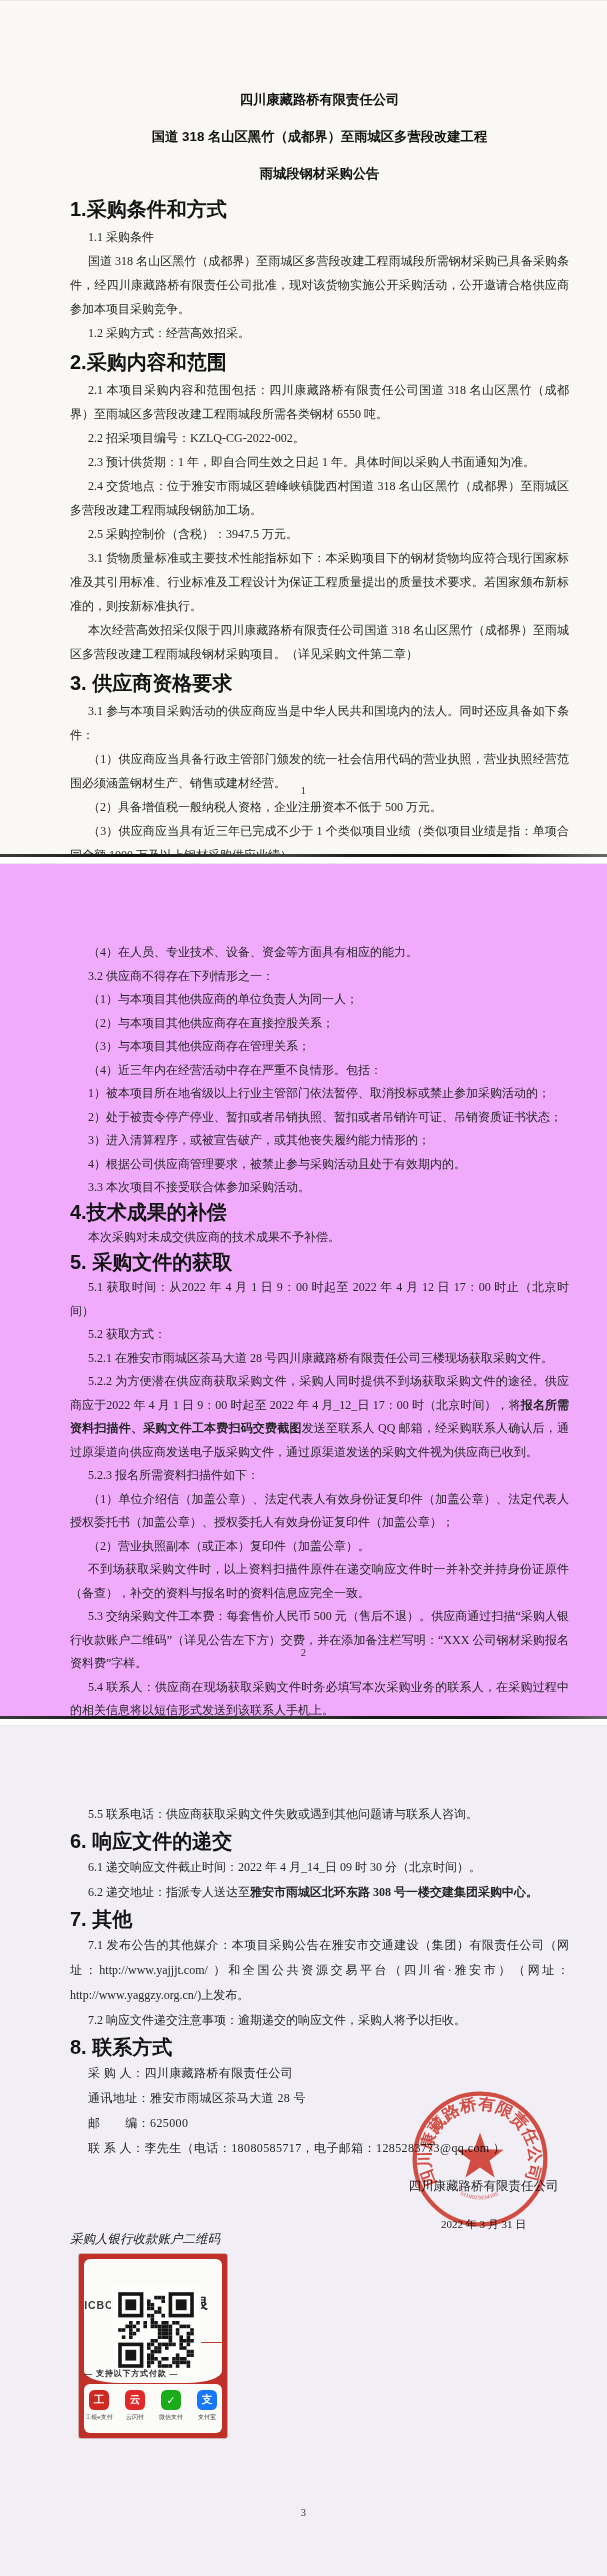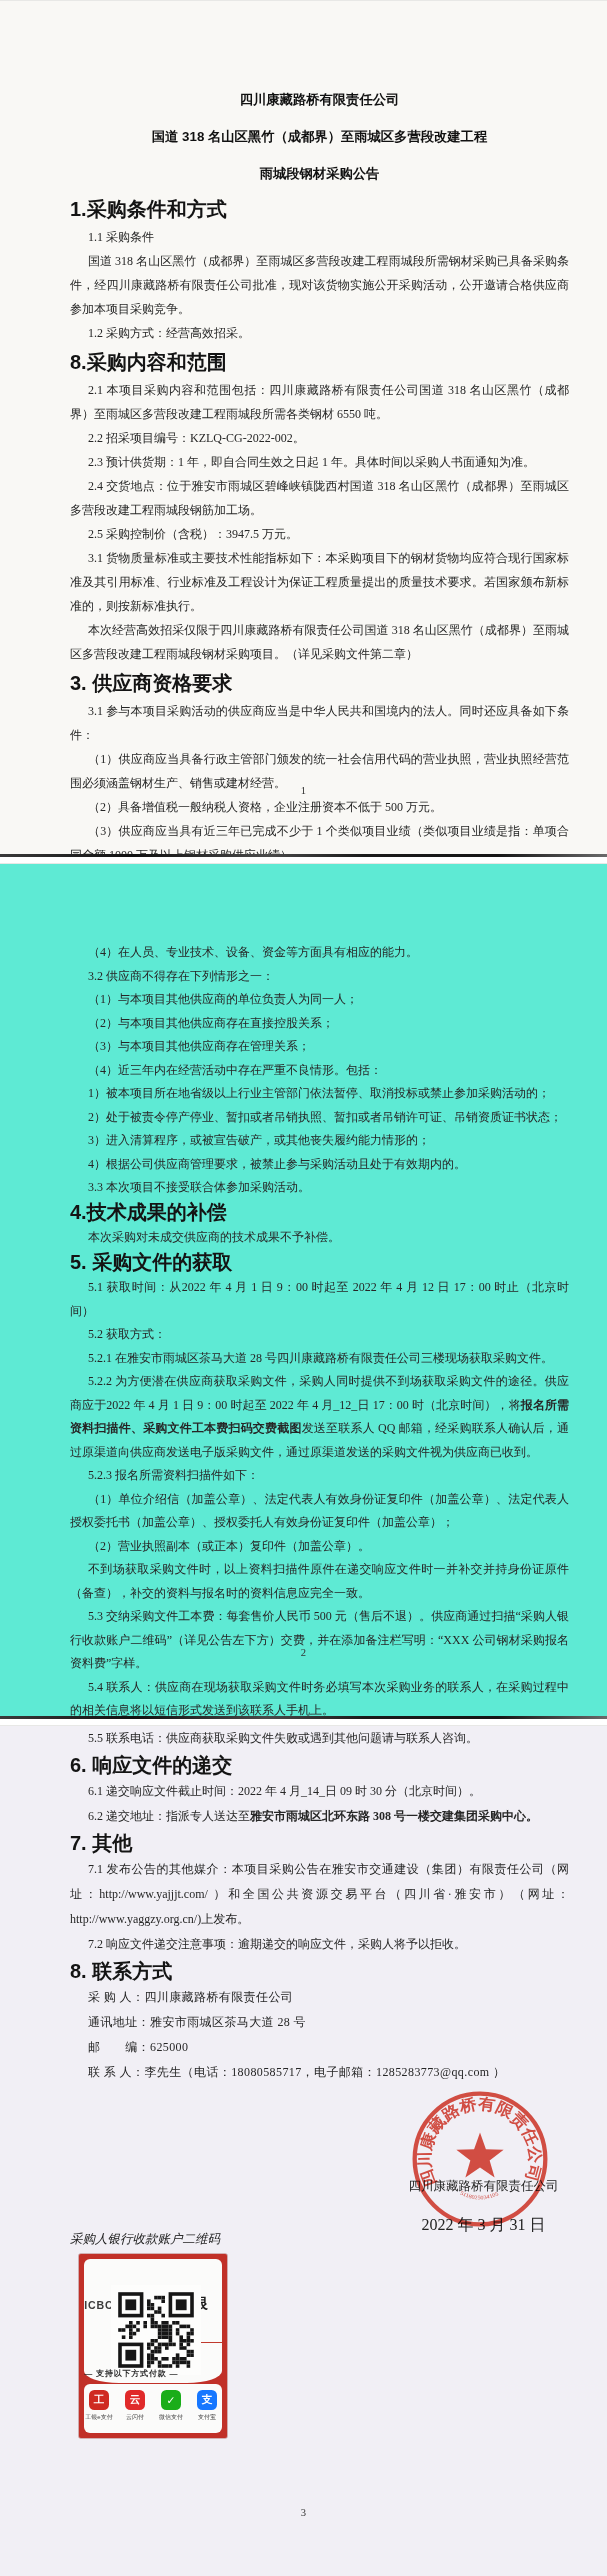--- a/index.html
+++ b/index.html
@@ -1,44 +1,44 @@
 <!DOCTYPE html>
 <html style="font-size:12px"><head>
 <meta charset="utf-8">
 <style>
   html,body{margin:0;padding:0;background:#ffffff;}
   body{width:607px;font-family:"Liberation Serif","DejaVu Serif",serif;color:#262626;}
   .doc{width:607px;}
   .page{position:relative;width:607px;overflow:hidden;border-top:0.8px solid #e8e8e6;}
   .page1{height:856px;background:#f9f8f5;margin-bottom:6px;}
-  .page2{height:855px;background:#5eead4;margin-bottom:6px;}
+  .page2{height:855px;background:#f0abfc;margin-bottom:6px;}
   .page3{height:853px;background:#f1eff5;border-bottom:1.5px solid #cfcfcf;}
   .page1::after,.page2::after{content:"";position:absolute;left:0;right:0;bottom:0;height:3px;
     background:linear-gradient(90deg,#3a3a3a 0%,#101010 22%,#4a4a4a 44%,#1a1a1a 60%,#151515 82%,#6a6a6a 100%);
     filter:blur(0.3px);}
   .content{padding:0 38px 0 70px;text-align:justify;}
   .page1 .content{padding-top:80px;}
   .page2 .content{padding-top:77px;}
-  .page3 .content{}
+  .page3 .content{padding-top:76px;}
   .blk{font-size:12px;line-height:24px;text-indent:1.5em;}
   .page2 .blk{line-height:23.5px;}
   .page3 .blk{line-height:25px;}
   .blk-title{text-align:center;text-indent:0;font-weight:bold;font-size:13.3px;line-height:37px;
     font-family:"Liberation Sans","DejaVu Sans",sans-serif;color:#111;}
   .blk-h1{font-family:"Liberation Sans","DejaVu Sans",sans-serif;font-weight:bold;font-size:20px;
     line-height:30px;text-indent:0;color:#141414;margin:1.5px 0;text-align:left;}
   .page1 .blk-h1:first-of-type{margin-top:6px;}
   .blk-contact{line-height:35px;letter-spacing:0.4px;}
   .u{text-underline-offset:2.3px;margin-top:32px;}
   .b{font-weight:bold;}
   .pagenum{position:absolute;left:0;right:0;bottom:61px;text-align:center;font-size:10.6px;color:#333;}
   
   .sign{position:absolute;left:379px;top:449px;width:209px;text-align:center;}
   .sign-company{font-size:12.5px;line-height:23px;color:#222;}
-  .sign-date{font-size:16px;line-height:23px;margin-top:15px;color:#222;}
+  .sign-date{font-size:11px;line-height:23px;margin-top:15px;color:#222;}
   .stamp{position:absolute;left:410px;top:363px;width:140px;height:140px;opacity:.88;mix-blend-mode:multiply;}
   .qr-label{position:absolute;left:70px;top:505px;font-size:12.5px;color:#222;font-style:italic;}
   .qr-card{position:absolute;left:79px;top:528px;width:148px;height:184px;background:#c13028;border-radius:2px;
     box-shadow:0 0 0 0.8px rgba(140,30,25,.4);}
   .qr-top{position:absolute;left:5.3px;right:5.3px;top:5.3px;height:124px;background:#fbfbfa;
     border-radius:6px 6px 35px 35px / 6px 6px 12px 12px;}
   .qr-bank{display:flex;align-items:center;justify-content:center;gap:3.8px;padding-top:6.8px;
     font-family:"Liberation Sans","DejaVu Sans",sans-serif;}
   .bank-en{font-weight:bold;font-size:10.6px;color:#3c3c3c;letter-spacing:0.8px;}
   .bank-logo{display:inline-flex;}
@@ -61,21 +61,21 @@
 
   <div class="page page1">
     <div class="content">
         <div class="blk blk-title">四川康藏路桥有限责任公司</div>
         <div class="blk blk-title">国道 318 名山区黑竹（成都界）至雨城区多营段改建工程</div>
         <div class="blk blk-title">雨城段钢材采购公告</div>
         <div class="blk blk-h1">1.采购条件和方式</div>
         <div class="blk blk-p">1.1 采购条件</div>
         <div class="blk blk-p">国道 318 名山区黑竹（成都界）至雨城区多营段改建工程雨城段所需钢材采购已具备采购条件，经四川康藏路桥有限责任公司批准，现对该货物实施公开采购活动，公开邀请合格供应商参加本项目采购竞争。</div>
         <div class="blk blk-p">1.2 采购方式：经营高效招采。</div>
-        <div class="blk blk-h1">8.采购内容和范围</div>
+        <div class="blk blk-h1">2.采购内容和范围</div>
         <div class="blk blk-p">2.1 本项目采购内容和范围包括：四川康藏路桥有限责任公司国道 318 名山区黑竹（成都界）至雨城区多营段改建工程雨城段所需各类钢材 6550 吨。</div>
         <div class="blk blk-p">2.2 招采项目编号：KZLQ-CG-2022-002。</div>
         <div class="blk blk-p">2.3 预计供货期：1 年，即自合同生效之日起 1 年。具体时间以采购人书面通知为准。</div>
         <div class="blk blk-p">2.4 交货地点：位于雅安市雨城区碧峰峡镇陇西村国道 318 名山区黑竹（成都界）至雨城区多营段改建工程雨城段钢筋加工场。</div>
         <div class="blk blk-p">2.5 采购控制价（含税）：3947.5 万元。</div>
         <div class="blk blk-p">3.1 货物质量标准或主要技术性能指标如下：本采购项目下的钢材货物均应符合现行国家标准及其引用标准、行业标准及工程设计为保证工程质量提出的质量技术要求。若国家颁布新标准的，则按新标准执行。</div>
         <div class="blk blk-p">本次经营高效招采仅限于四川康藏路桥有限责任公司国道 318 名山区黑竹（成都界）至雨城区多营段改建工程雨城段钢材采购项目。（详见采购文件第二章）</div>
         <div class="blk blk-h1">3. 供应商资格要求</div>
         <div class="blk blk-p">3.1 参与本项目采购活动的供应商应当是中华人民共和国境内的法人。同时还应具备如下条件：</div>
         <div class="blk blk-p">（1）供应商应当具备行政主管部门颁发的统一社会信用代码的营业执照，营业执照经营范围必须涵盖钢材生产、销售或建材经营。</div>

